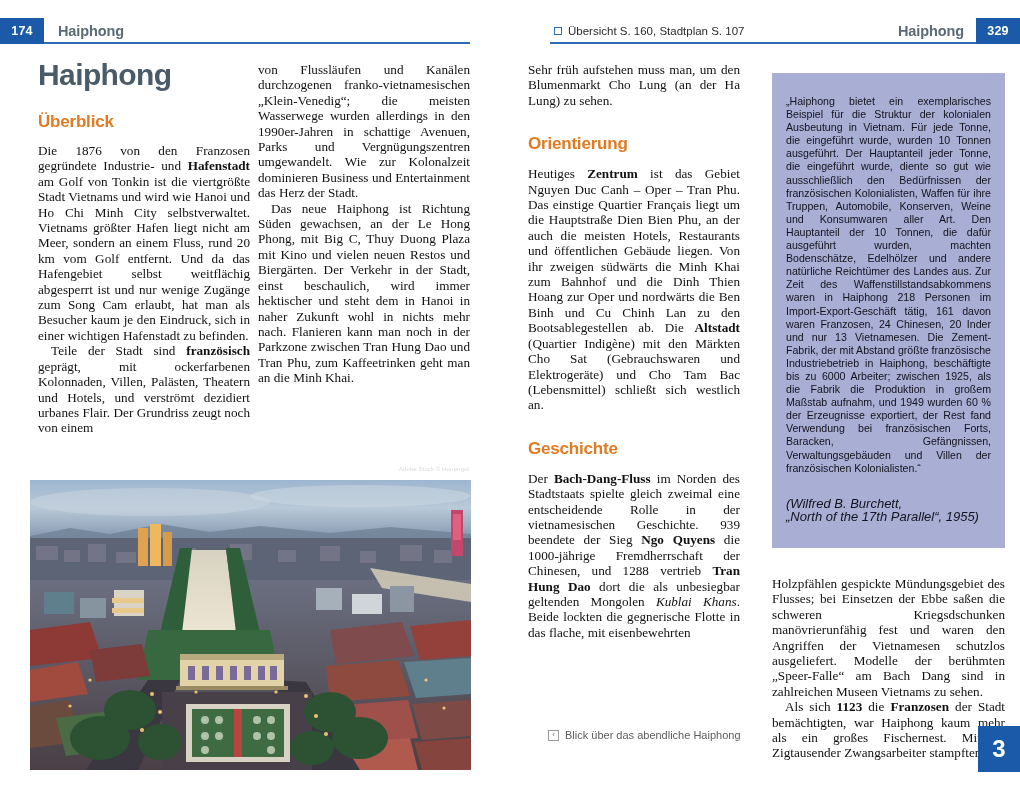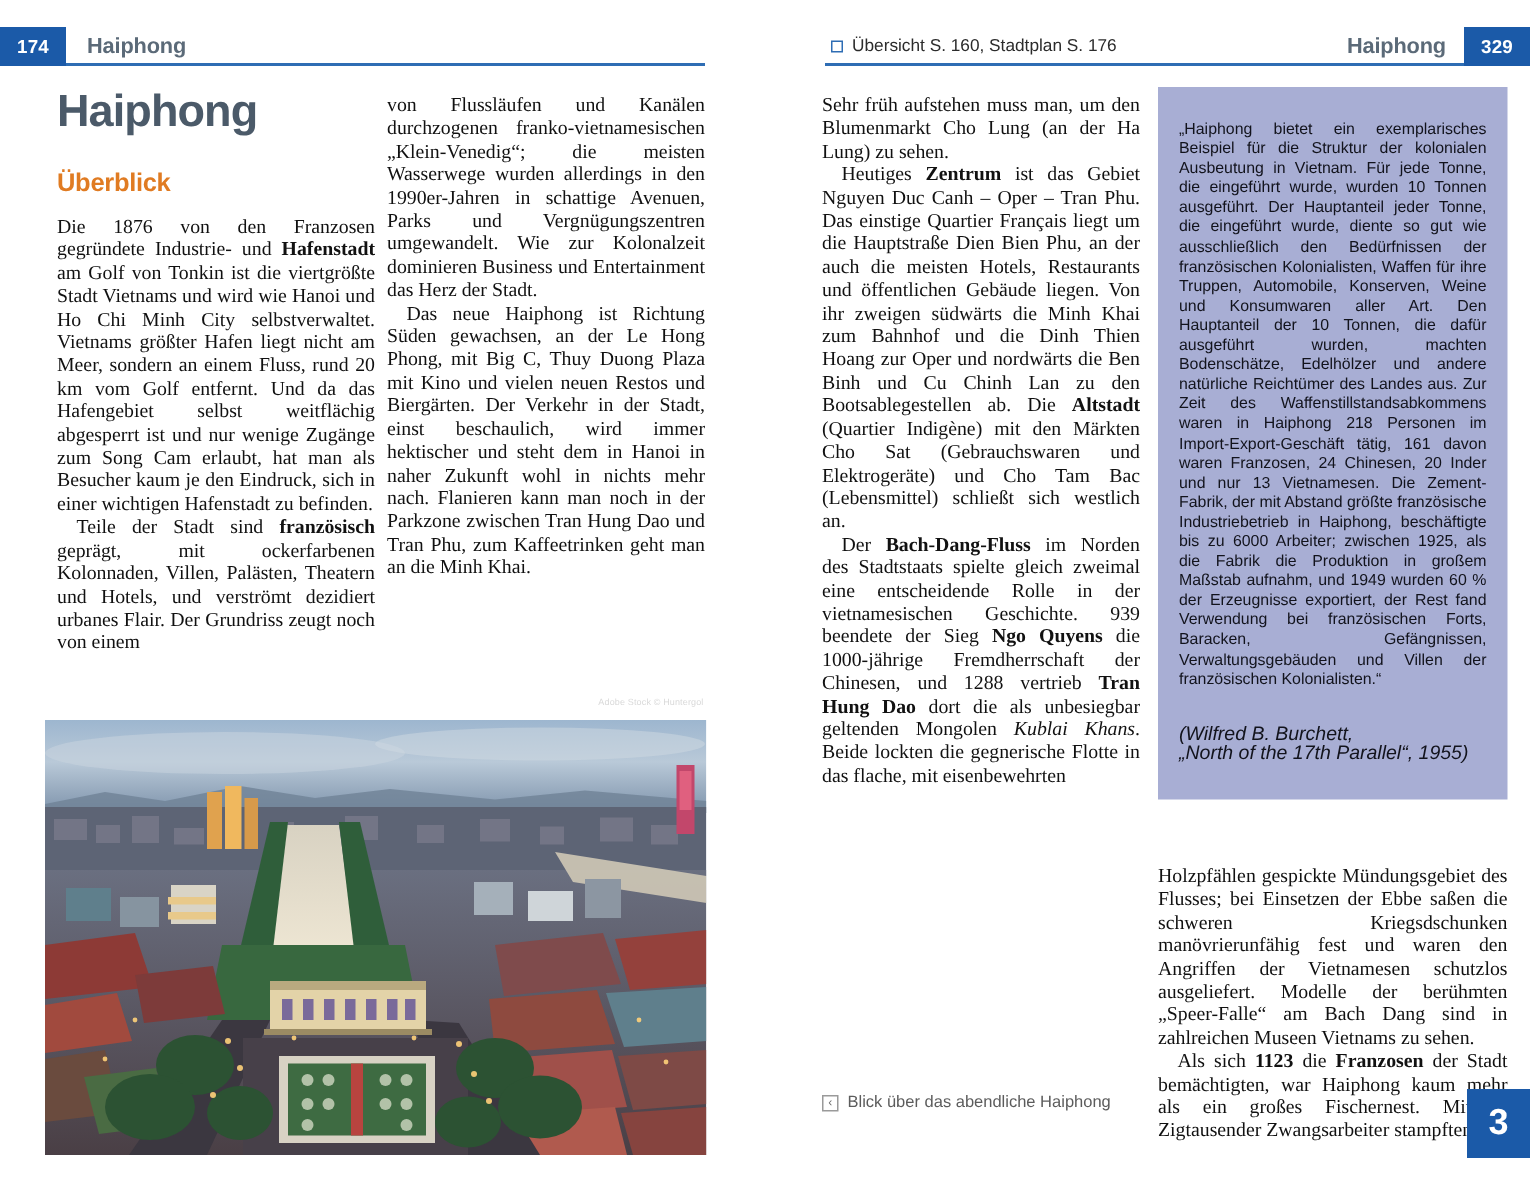--- a/index.html
+++ b/index.html
@@ -65,21 +65,21 @@
     hyphens:auto; color:#111;
   }
   p.body + p.body { text-indent:13px; }
   .body b { font-weight:700; }
   .body i { font-style:italic; }
 
   
   .col { position:absolute; }
   #col1 { left:38px;  top:58px;  width:212px; }
   #col2 { left:258px; top:62px;  width:212px; }
-  #col3 { left:548px; top:62px;  width:212px; }
+  #col3 { left:528px; top:62px;  width:212px; }
   #col4 { left:772px; top:576px; width:233px; }
 
   
   .photo-wrap { position:absolute; left:30px; top:480px; width:441px; height:290px; }
   .photo { position:absolute; inset:0; overflow:hidden; }
   .credit {
     position:absolute; right:2px; top:-14px;
     font-family:"Liberation Sans", sans-serif;
     font-size:6px; color:#d9d9d9; letter-spacing:.1px;
     white-space:nowrap;
@@ -91,21 +91,21 @@
     font-size:11px; color:#5c5c5c;
   }
   .chev-box {
     width:11px; height:11px; border:1px solid #9a9a9a;
     display:flex; align-items:center; justify-content:center;
     font-size:8px; line-height:1; color:#6b6b6b; flex:none;
   }
 
   
   .quotebox {
-    position:absolute; left:772px; top:58px; width:233px; height:475px;
+    position:absolute; left:772px; top:73px; width:233px; height:475px;
     background:#a8aed4; padding:22px 14px 16px 14px;
     font-family:"Liberation Sans", sans-serif;
   }
   .quotebox p {
     font-size:10.6px; line-height:13.1px;
     text-align:justify; color:#12131c; hyphens:auto;
   }
   .attrib {
     margin-top:22px; text-align:left;
     font-size:13px; line-height:13px; font-style:italic; color:#12131c;
@@ -127,42 +127,44 @@
 
   <div class="hdr hdr-left">
     <div class="pagebadge">174</div>
     <div class="hdr-title">Haiphong</div>
     <div class="hdr-rule"></div>
   </div>
 
   <div class="hdr hdr-right">
     <div class="crossref">
       <span class="sq-icon"></span>
-      <span>Übersicht S. 160, Stadtplan S. 176</span>
+      <span>Übersicht S. 160, Stadtplan S. 107</span>
     </div>
     <div class="hdr-title">Haiphong</div>
     <div class="pagebadge">329</div>
     <div class="hdr-rule"></div>
   </div>
 
   <div class="col" id="col1">
     <h1 class="title">Haiphong</h1>
     <h2 class="sect" style="margin-top:20px;margin-bottom:11px;">Überblick</h2>
     <p class="body"><span>Die 1876 von den Franzosen gegründete Industrie- und </span><b>Hafenstadt</b><span> am Golf von Tonkin ist die viertgrößte Stadt Vietnams und wird wie Hanoi und Ho Chi Minh City selbstverwaltet. Vietnams größter Hafen liegt nicht am Meer, sondern an einem Fluss, rund 20 km vom Golf entfernt. Und da das Hafengebiet selbst weitflächig abgesperrt ist und nur wenige Zugänge zum Song Cam erlaubt, hat man als Besucher kaum je den Eindruck, sich in einer wichtigen Hafenstadt zu befinden.</span></p>
     <p class="body"><span>Teile der Stadt sind </span><b>französisch</b><span> geprägt, mit ockerfarbenen Kolonnaden, Villen, Palästen, Theatern und Hotels, und verströmt dezidiert urbanes Flair. Der Grundriss zeugt noch von einem</span></p>
   </div>
 
   <div class="col" id="col2">
     <p class="body">von Flussläufen und Kanälen durchzogenen franko-vietnamesischen „Klein-Venedig“; die meisten Wasserwege wurden allerdings in den 1990er-Jahren in schattige Avenuen, Parks und Vergnügungszentren umgewandelt. Wie zur Kolonalzeit dominieren Business und Entertainment das Herz der Stadt.</p>
     <p class="body">Das neue Haiphong ist Richtung Süden gewachsen, an der Le Hong Phong, mit Big C, Thuy Duong Plaza mit Kino und vielen neuen Restos und Biergärten. Der Verkehr in der Stadt, einst beschaulich, wird immer hektischer und steht dem in Hanoi in naher Zukunft wohl in nichts mehr nach. Flanieren kann man noch in der Parkzone zwischen Tran Hung Dao und Tran Phu, zum Kaffeetrinken geht man an die Minh Khai.</p>
   </div>
 
   <div class="col" id="col3">
     <p class="body">Sehr früh aufstehen muss man, um den Blumenmarkt Cho Lung (an der Ha Lung) zu sehen.</p>
+    <h2 class="sect" style="margin-top:26px;margin-bottom:12px;">Orientierung</h2>
     <p class="body"><span>Heutiges </span><b>Zentrum</b><span> ist das Gebiet Nguyen Duc Canh – Oper – Tran Phu. Das einstige Quartier Français liegt um die Hauptstraße Dien Bien Phu, an der auch die meisten Hotels, Restaurants und öffentlichen Gebäude liegen. Von ihr zweigen südwärts die Minh Khai zum Bahnhof und die Dinh Thien Hoang zur Oper und nordwärts die Ben Binh und Cu Chinh Lan zu den Bootsablegestellen ab. Die </span><b>Altstadt</b><span> (Quartier Indigène) mit den Märkten Cho Sat (Gebrauchswaren und Elektrogeräte) und Cho Tam Bac (Lebensmittel) schließt sich westlich an.</span></p>
+    <h2 class="sect" style="margin-top:26px;margin-bottom:12px;">Geschichte</h2>
     <p class="body"><span>Der </span><b>Bach-Dang-Fluss</b><span> im Norden des Stadtstaats spielte gleich zweimal eine entscheidende Rolle in der vietnamesischen Geschichte. 939 beendete der Sieg </span><b>Ngo Quyens</b><span> die 1000-jährige Fremdherrschaft der Chinesen, und 1288 vertrieb </span><b>Tran Hung Dao</b><span> dort die als unbesiegbar geltenden Mongolen </span><i>Kublai Khans</i><span>. Beide lockten die gegnerische Flotte in das flache, mit eisenbewehrten</span></p>
   </div>
 
   <div class="col" id="col4">
     <p class="body">Holzpfählen gespickte Mündungsgebiet des Flusses; bei Einsetzen der Ebbe saßen die schweren Kriegsdschunken manövrierunfähig fest und waren den Angriffen der Vietnamesen schutzlos ausgeliefert. Modelle der berühmten „Speer-Falle“ am Bach Dang sind in zahlreichen Museen Vietnams zu sehen.</p>
     <p class="body"><span>Als sich </span><b>1123</b><span> die </span><b>Franzosen</b><span> der Stadt bemächtigten, war Haiphong kaum mehr als ein großes Fischernest. Mithilfe Zigtausender Zwangsarbeiter stampften</span></p>
   </div>
 
   <div class="quotebox">
     <p>„Haiphong bietet ein exemplarisches Beispiel für die Struktur der kolonialen Ausbeutung in Vietnam. Für jede Tonne, die eingeführt wurde, wurden 10 Tonnen ausgeführt. Der Hauptanteil jeder Tonne, die eingeführt wurde, diente so gut wie ausschließlich den Bedürfnissen der französischen Kolonialisten, Waffen für ihre Truppen, Automobile, Konserven, Weine und Konsumwaren aller Art. Den Hauptanteil der 10 Tonnen, die dafür ausgeführt wurden, machten Bodenschätze, Edelhölzer und andere natürliche Reichtümer des Landes aus. Zur Zeit des Waffenstillstandsabkommens waren in Haiphong 218 Personen im Import-Export-Geschäft tätig, 161 davon waren Franzosen, 24 Chinesen, 20 Inder und nur 13 Vietnamesen. Die Zement-Fabrik, der mit Abstand größte französische Industriebetrieb in Haiphong, beschäftigte bis zu 6000 Arbeiter; zwischen 1925, als die Fabrik die Produktion in großem Maßstab aufnahm, und 1949 wurden 60 % der Erzeugnisse exportiert, der Rest fand Verwendung bei französischen Forts, Baracken, Gefängnissen, Verwaltungsgebäuden und Villen der französischen Kolonialisten.“</p>

